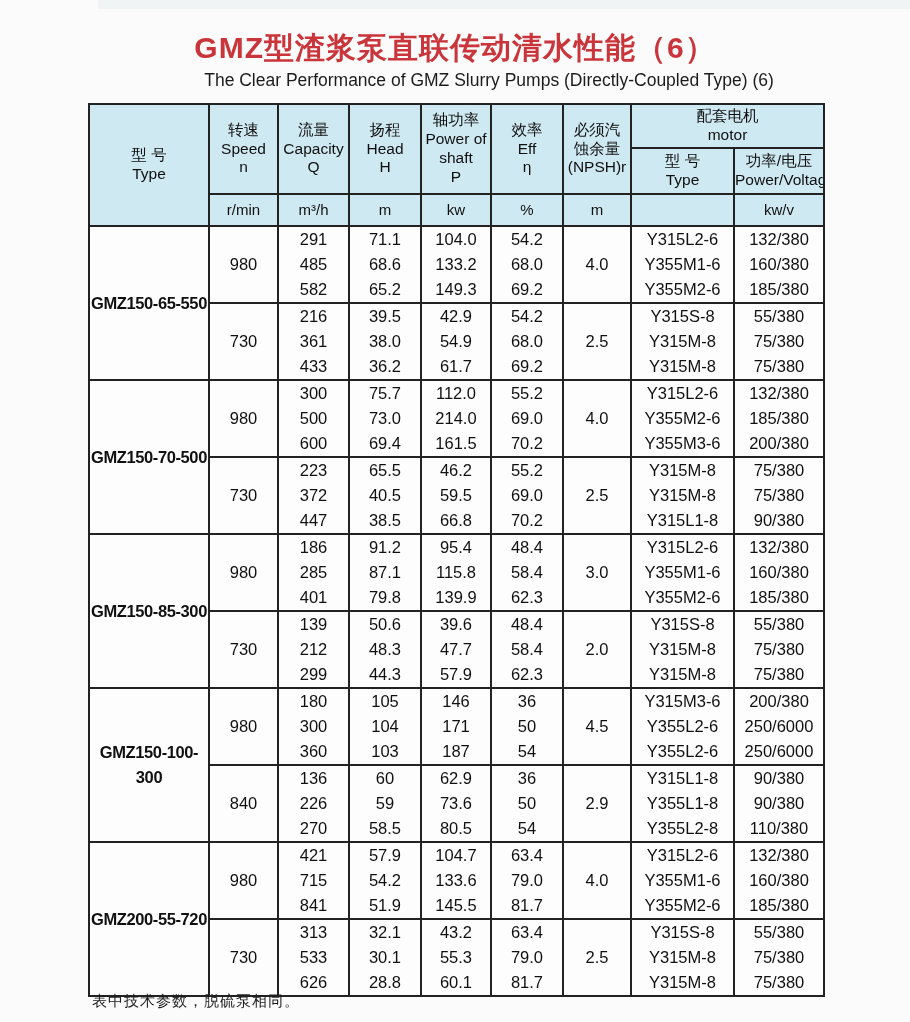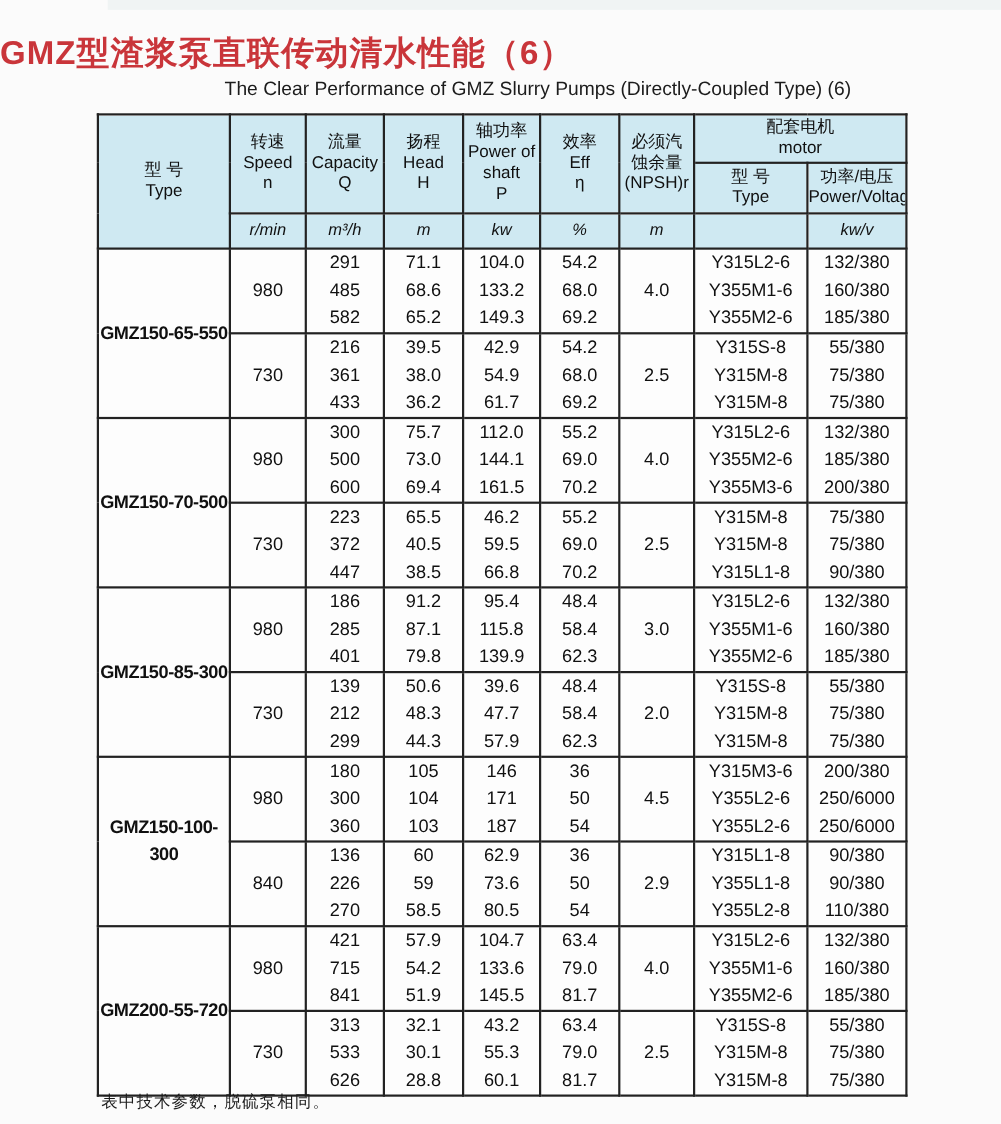--- a/index.html
+++ b/index.html
@@ -10,20 +10,21 @@
     color:#141414;
     position:relative;
     overflow:hidden;
   }
   .top-strip {
     position:absolute; top:0; left:98px; right:0; height:9px;
     background:#f0f4f4;
   }
   .title {
     position:absolute; top:28px; left:0; width:100%;
+    text-align:center;
     font-size:30px; font-weight:bold; letter-spacing:1px;
     color:#c9353a;
   }
   .subtitle {
     position:absolute; top:70px; left:0; width:100%;
     text-align:center;
     font-size:17.5px; color:#1c1c1c;margin-left:34px;
   }
   table.spec {
     position:absolute; left:88px; top:103px;
@@ -42,21 +43,21 @@
   }
   table.spec th {
     background:#cfe9f2;
     font-weight:normal;
     font-size:15.5px;
     line-height:1.22;
     color:#101010;
   }
   tr.hrow1 { height:44px; }
   tr.hrow2 { height:46px; }
-  tr.hrow-units { height:32px;font-style:italic; }
+  tr.hrow-units { height:32px; }
   tr.hrow-units th { font-size:15px; }
   th.model-head { font-size:16.5px; }
   table.spec td {
     font-size:16.5px;
     line-height:25px;
     color:#101010;
     background:#fdfdfd;
   }
   tr.data-row { height:75px; }
   td.model {
@@ -185,21 +186,21 @@
       <tr class="data-row">
         <td class="model" rowspan="2">GMZ150-70-500</td>
         <td>980</td>
         <td>300
 500
 600</td>
         <td>75.7
 73.0
 69.4</td>
         <td>112.0
-144.1
+214.0
 161.5</td>
         <td>55.2
 69.0
 70.2</td>
         <td>4.0</td>
         <td>Y315L2-6
 Y355M2-6
 Y355M3-6</td>
         <td>132/380
 185/380

